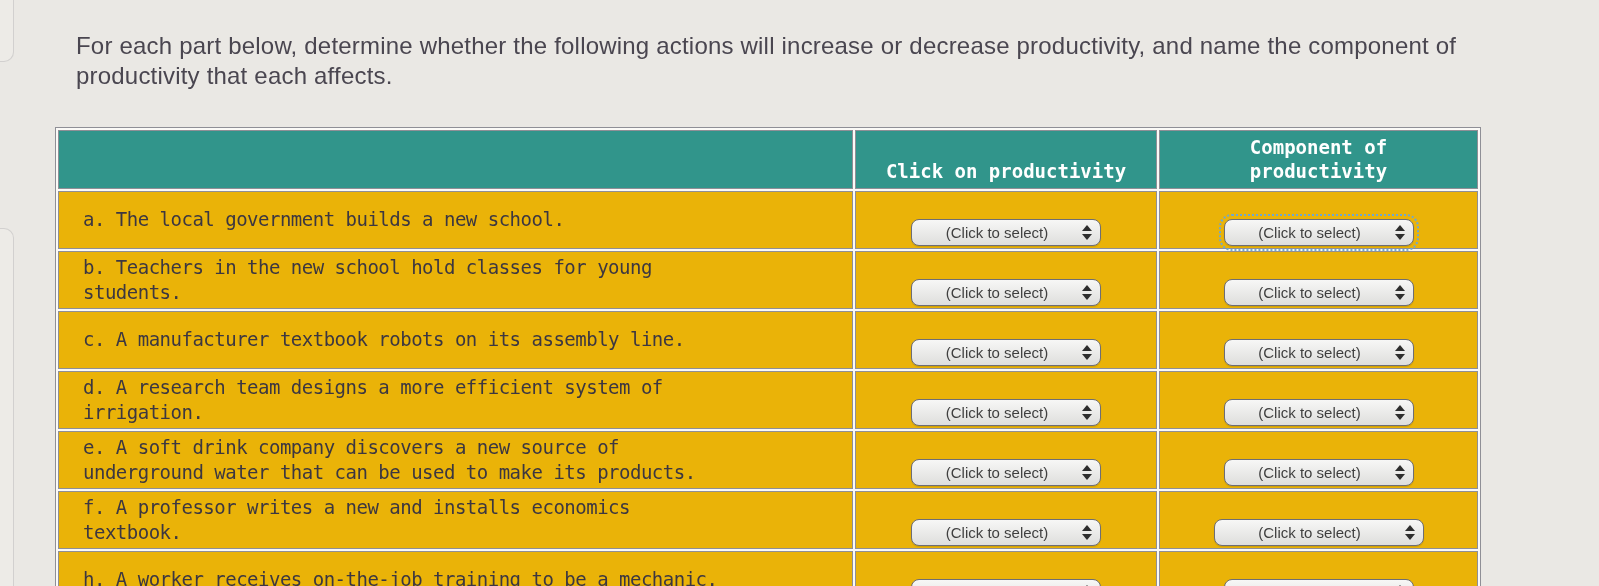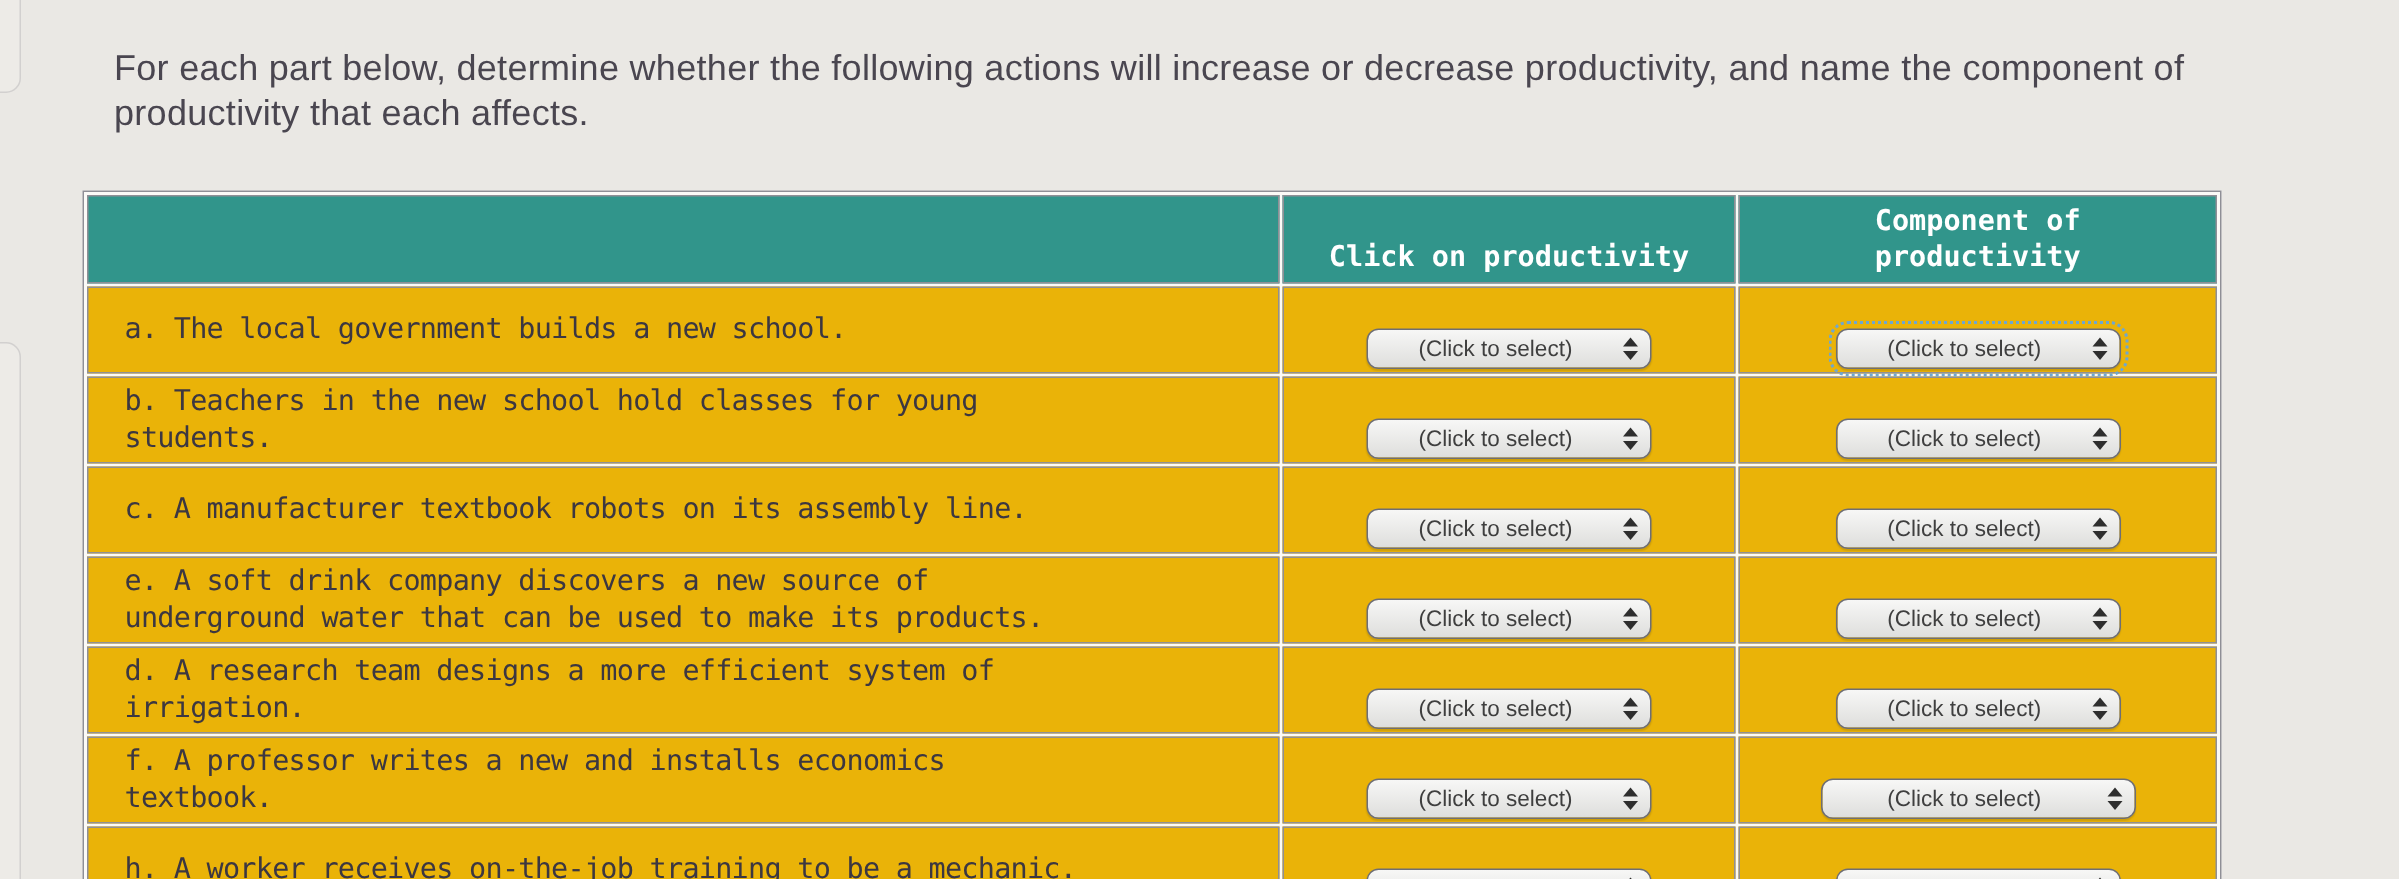--- a/index.html
+++ b/index.html
@@ -199,58 +199,58 @@
       <td class="c"><div class="select">
             <span class="sel-label">(Click to select)</span>
             <span class="arrows">
               <i class="up"></i>
               <i class="dn"></i>
             </span>
           </div></td>
     </tr>
 
     <tr class="rh2">
+      <td class="q">d. A research team designs a more efficient system of
+irrigation.</td>
+      <td class="c"><div class="select">
+            <span class="sel-label">(Click to select)</span>
+            <span class="arrows">
+              <i class="up"></i>
+              <i class="dn"></i>
+            </span>
+          </div></td>
+      <td class="c"><div class="select">
+            <span class="sel-label">(Click to select)</span>
+            <span class="arrows">
+              <i class="up"></i>
+              <i class="dn"></i>
+            </span>
+          </div></td>
+    </tr>
+
+    <tr class="rh2">
       <td class="q">e. A soft drink company discovers a new source of
 underground water that can be used to make its products.</td>
       <td class="c"><div class="select">
             <span class="sel-label">(Click to select)</span>
             <span class="arrows">
               <i class="up"></i>
               <i class="dn"></i>
             </span>
           </div></td>
       <td class="c"><div class="select">
             <span class="sel-label">(Click to select)</span>
             <span class="arrows">
               <i class="up"></i>
               <i class="dn"></i>
             </span>
           </div></td>
     </tr>
 
     <tr class="rh2">
-      <td class="q">d. A research team designs a more efficient system of
-irrigation.</td>
-      <td class="c"><div class="select">
-            <span class="sel-label">(Click to select)</span>
-            <span class="arrows">
-              <i class="up"></i>
-              <i class="dn"></i>
-            </span>
-          </div></td>
-      <td class="c"><div class="select">
-            <span class="sel-label">(Click to select)</span>
-            <span class="arrows">
-              <i class="up"></i>
-              <i class="dn"></i>
-            </span>
-          </div></td>
-    </tr>
-
-    <tr class="rh2">
       <td class="q">f. A professor writes a new and installs economics
 textbook.</td>
       <td class="c"><div class="select">
             <span class="sel-label">(Click to select)</span>
             <span class="arrows">
               <i class="up"></i>
               <i class="dn"></i>
             </span>
           </div></td>
       <td class="c"><div class="select wide">

